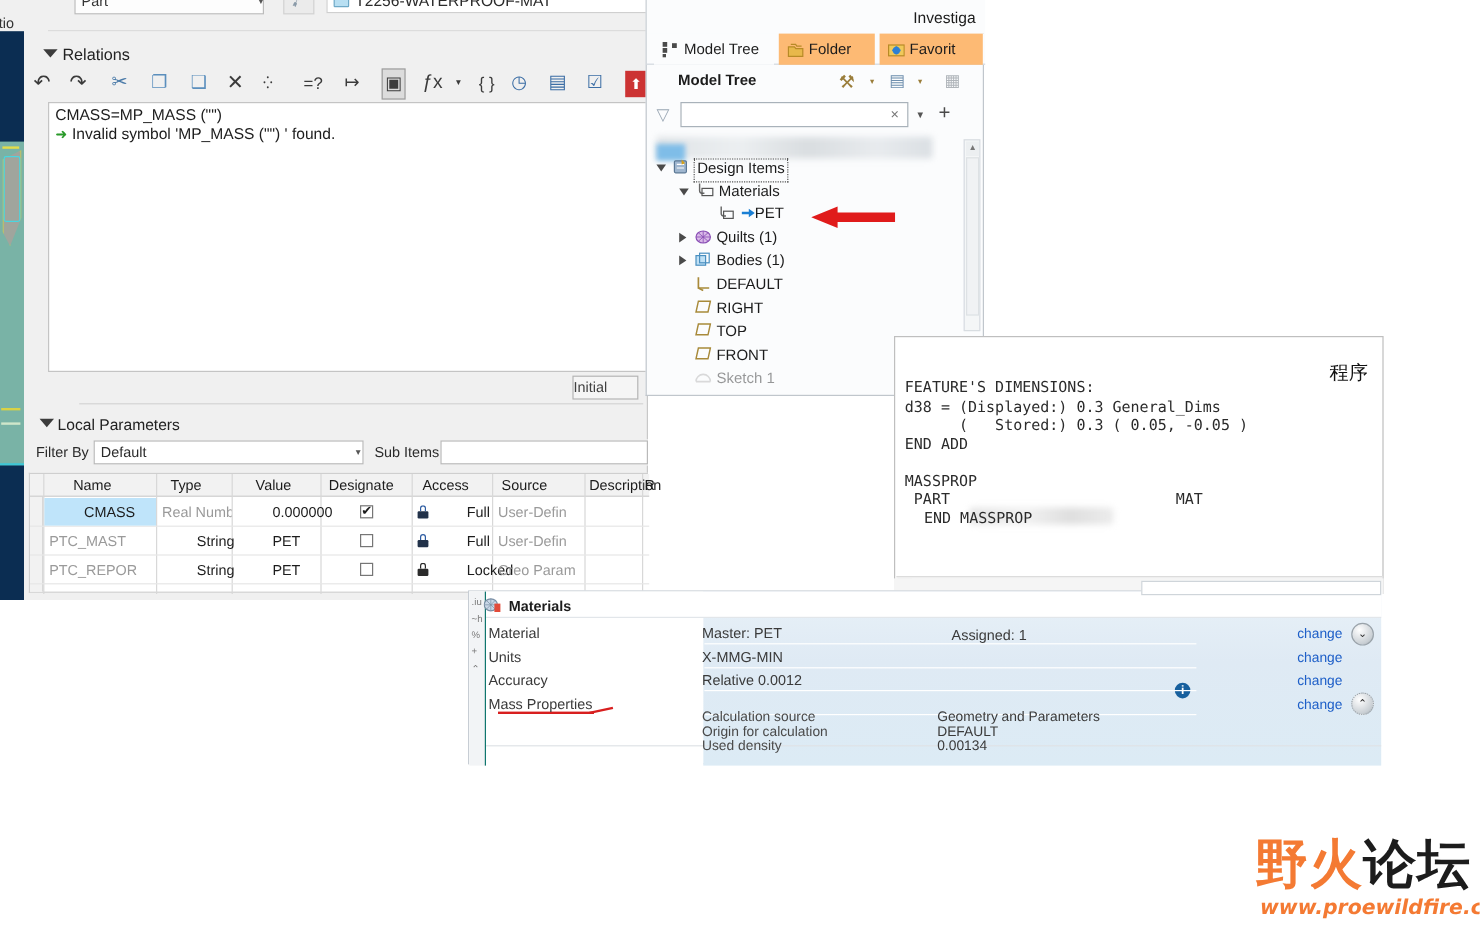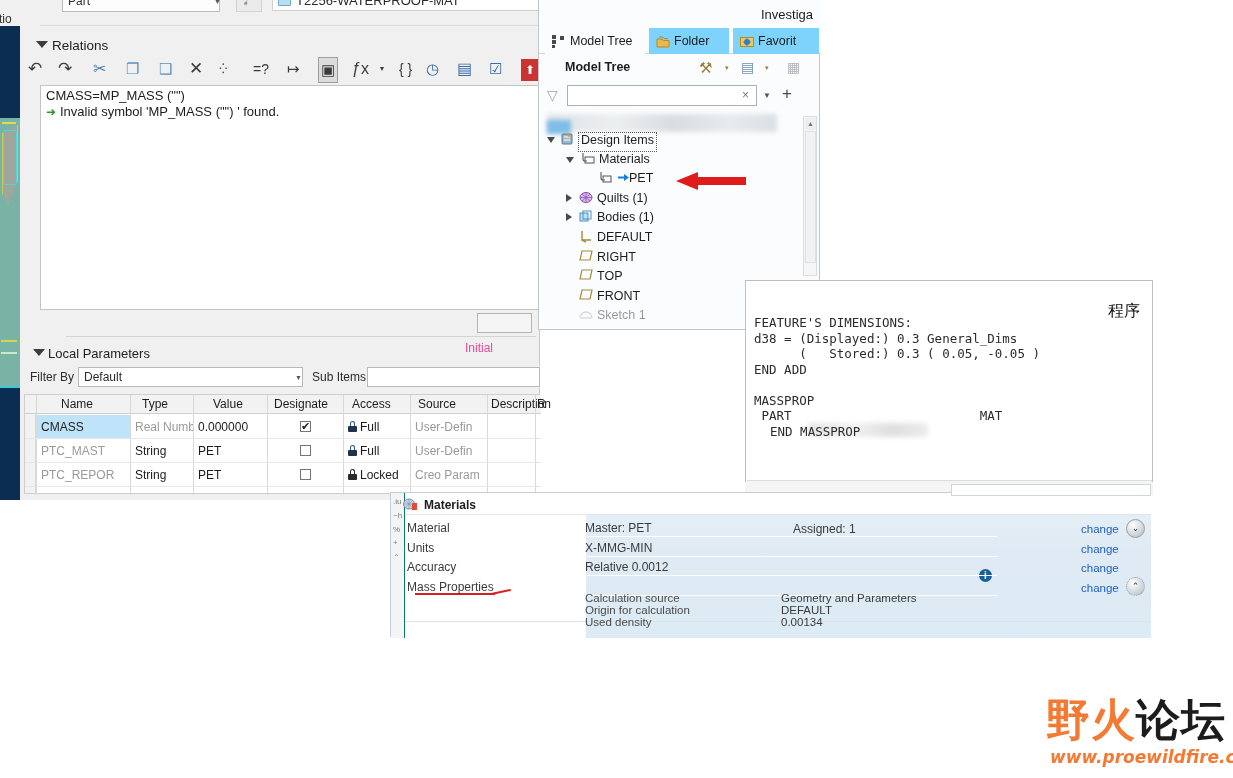--- a/index.html
+++ b/index.html
@@ -50,21 +50,21 @@
   #rel-editor { left:40px; top:85px; width:500px; height:225px; background:#ffffff; border:1px solid #c4c4c4; border-right:none; }
   #rel-line1 { left:46px; top:88px; font-size:13px; color:#1c1c1c; }
   #rel-arrow { left:46px; top:105px; font-size:12px; color:#2a9a2a; }
   #rel-line2 { left:60px; top:104px; font-size:13px; color:#1c1c1c; }
 
   
   #op-col { left:24px; top:85px; width:16px; height:225px; background:#f0f0f0; }
   .op { position:absolute; left:27px; font-size:12px; color:#555; width:12px; text-align:center; }
 
   #initial-btn { left:477px; top:313px; width:55px; height:20px; background:#f5f5f5; border:1px solid #b4b4b4; }
-  #initial-label { left:465px; top:316px; font-size:12px; color:#ec4899;margin-top:25px; }
+  #initial-label { left:478px; top:316px; font-size:12px; color:#404040; }
 
   #sep-line { left:66px; top:336px; width:470px; height:1px; background:#d4d4d4; }
 
   
   #lp-caret { left:33px; top:349px; width:0;height:0;border-left:6px solid transparent;border-right:6px solid transparent;border-top:7px solid #3c3c3c; }
   #lp-title { left:48px; top:346px; font-size:13px; color:#222; }
 
   #lp-filterrow { left:24px; top:366px; width:516px; height:22px; background:#f0f0f0; }
   #lp-filterby { left:30px; top:370px; font-size:12px; color:#2b2b2b; }
   #lp-filter-input { left:78px; top:367px; width:225px; height:20px; background:#fff; border:1px solid #b9b9b9; }
@@ -74,38 +74,38 @@
   #lp-subitems-input { left:367px; top:367px; width:173px; height:20px; background:#fff; border:1px solid #b9b9b9; }
 
   
   #lp-table { left:24px; top:394px; width:516px; height:100px; background:#fff; border:1px solid #cfcfcf; border-right:none; }
   #lp-thead { position:absolute; left:0; top:0; width:516px; height:19px; background:#f2f2f2; border-bottom:1px solid #cfcfcf; }
   .th { position:absolute; top:2px; font-size:12px; color:#1c1c1c; }
   .vline { position:absolute; top:0; width:1px; background:#d8d8d8; }
   .trow { position:absolute; left:0; width:516px; height:24px; border-bottom:1px solid #e6e6e6; }
   .cell { position:absolute; font-size:12px; white-space:nowrap; overflow:hidden; }
   .cell-muted { color:#9a9a9a; }
-  .cell-dark { color:#1c1c1c; }
+  .cell-dark { color:#1c1c1c;margin-left:29px; }
   .rowgutter { position:absolute; left:0; top:0; width:11px; height:100%; background:#f2f2f2; border-right:1px solid #d8d8d8; }
   .chkbox { position:absolute; width:11px; height:11px; border:1px solid #767676; background:#fff; }
   .chkmark { position:absolute; font-size:11px; color:#1c1c1c; line-height:10px; }
   .lockico { position:absolute; width:9px; height:11px; }
   .lockico .body { position:absolute; left:0; bottom:0; width:9px; height:6px; background:#2b2b2b; border-radius:1px; }
   .lockico .shackle { position:absolute; left:2px; top:0; width:5px; height:5px; border:1.5px solid #2b2b2b; border-bottom:none; border-radius:3px 3px 0 0; }
   .lockico.blue .body { background:#22324a; }
   .lockico.blue .shackle { border-color:#2b5aa0; }
 
   
   #mt-window { left:538px; top:0; width:282px; height:330px; background:#fbfcfd; border:1px solid #c0c6cc; border-top:none; }
   #mt-titlebar { position:absolute; left:0; top:0; width:282px; height:28px; background:#fbfcfd; }
   #mt-investiga { position:absolute; right:8px; top:7px; font-size:13px; color:#1c1c1c; }
   #mt-tabs { position:absolute; left:0; top:28px; width:282px; height:26px; background:#fbfcfd; border-bottom:1px solid #d2d8de; }
   .mt-tab { position:absolute; top:0; height:26px; display:flex; align-items:center; gap:4px; padding:0 7px; font-size:12.5px; color:#1c1c1c; }
   .mt-tab.active { background:#fbfcfd; }
-  .mt-tab.inactive { background:#7dd3fc; }
+  .mt-tab.inactive { background:#fdba74; }
   #mt-head2 { position:absolute; left:0; top:54px; width:282px; height:28px; }
   #mt-head2-title { position:absolute; left:26px; top:6px; font-size:12.5px; font-weight:bold; color:#1c1c1c; }
   #mt-filterrow { position:absolute; left:0; top:82px; width:282px; height:26px; }
   #mt-filter-input { position:absolute; left:28px; top:3px; width:190px; height:21px; background:#fff; border:1px solid #a9b2ba; }
   #mt-blur { position:absolute; left:8px; top:114px; width:230px; height:18px;
      background:linear-gradient(90deg,#dfe3e6,#eceff1 30%,#d9dde0 55%,#e8ebee 80%,#dadfe3);
      filter:blur(2.5px); border-radius:2px; }
   #mt-blur2 { position:absolute; left:8px; top:120px; width:24px; height:14px; background:#7fbde8; filter:blur(2px); }
 
   #mt-tree { position:absolute; left:0; top:132px; width:258px; height:192px; }

